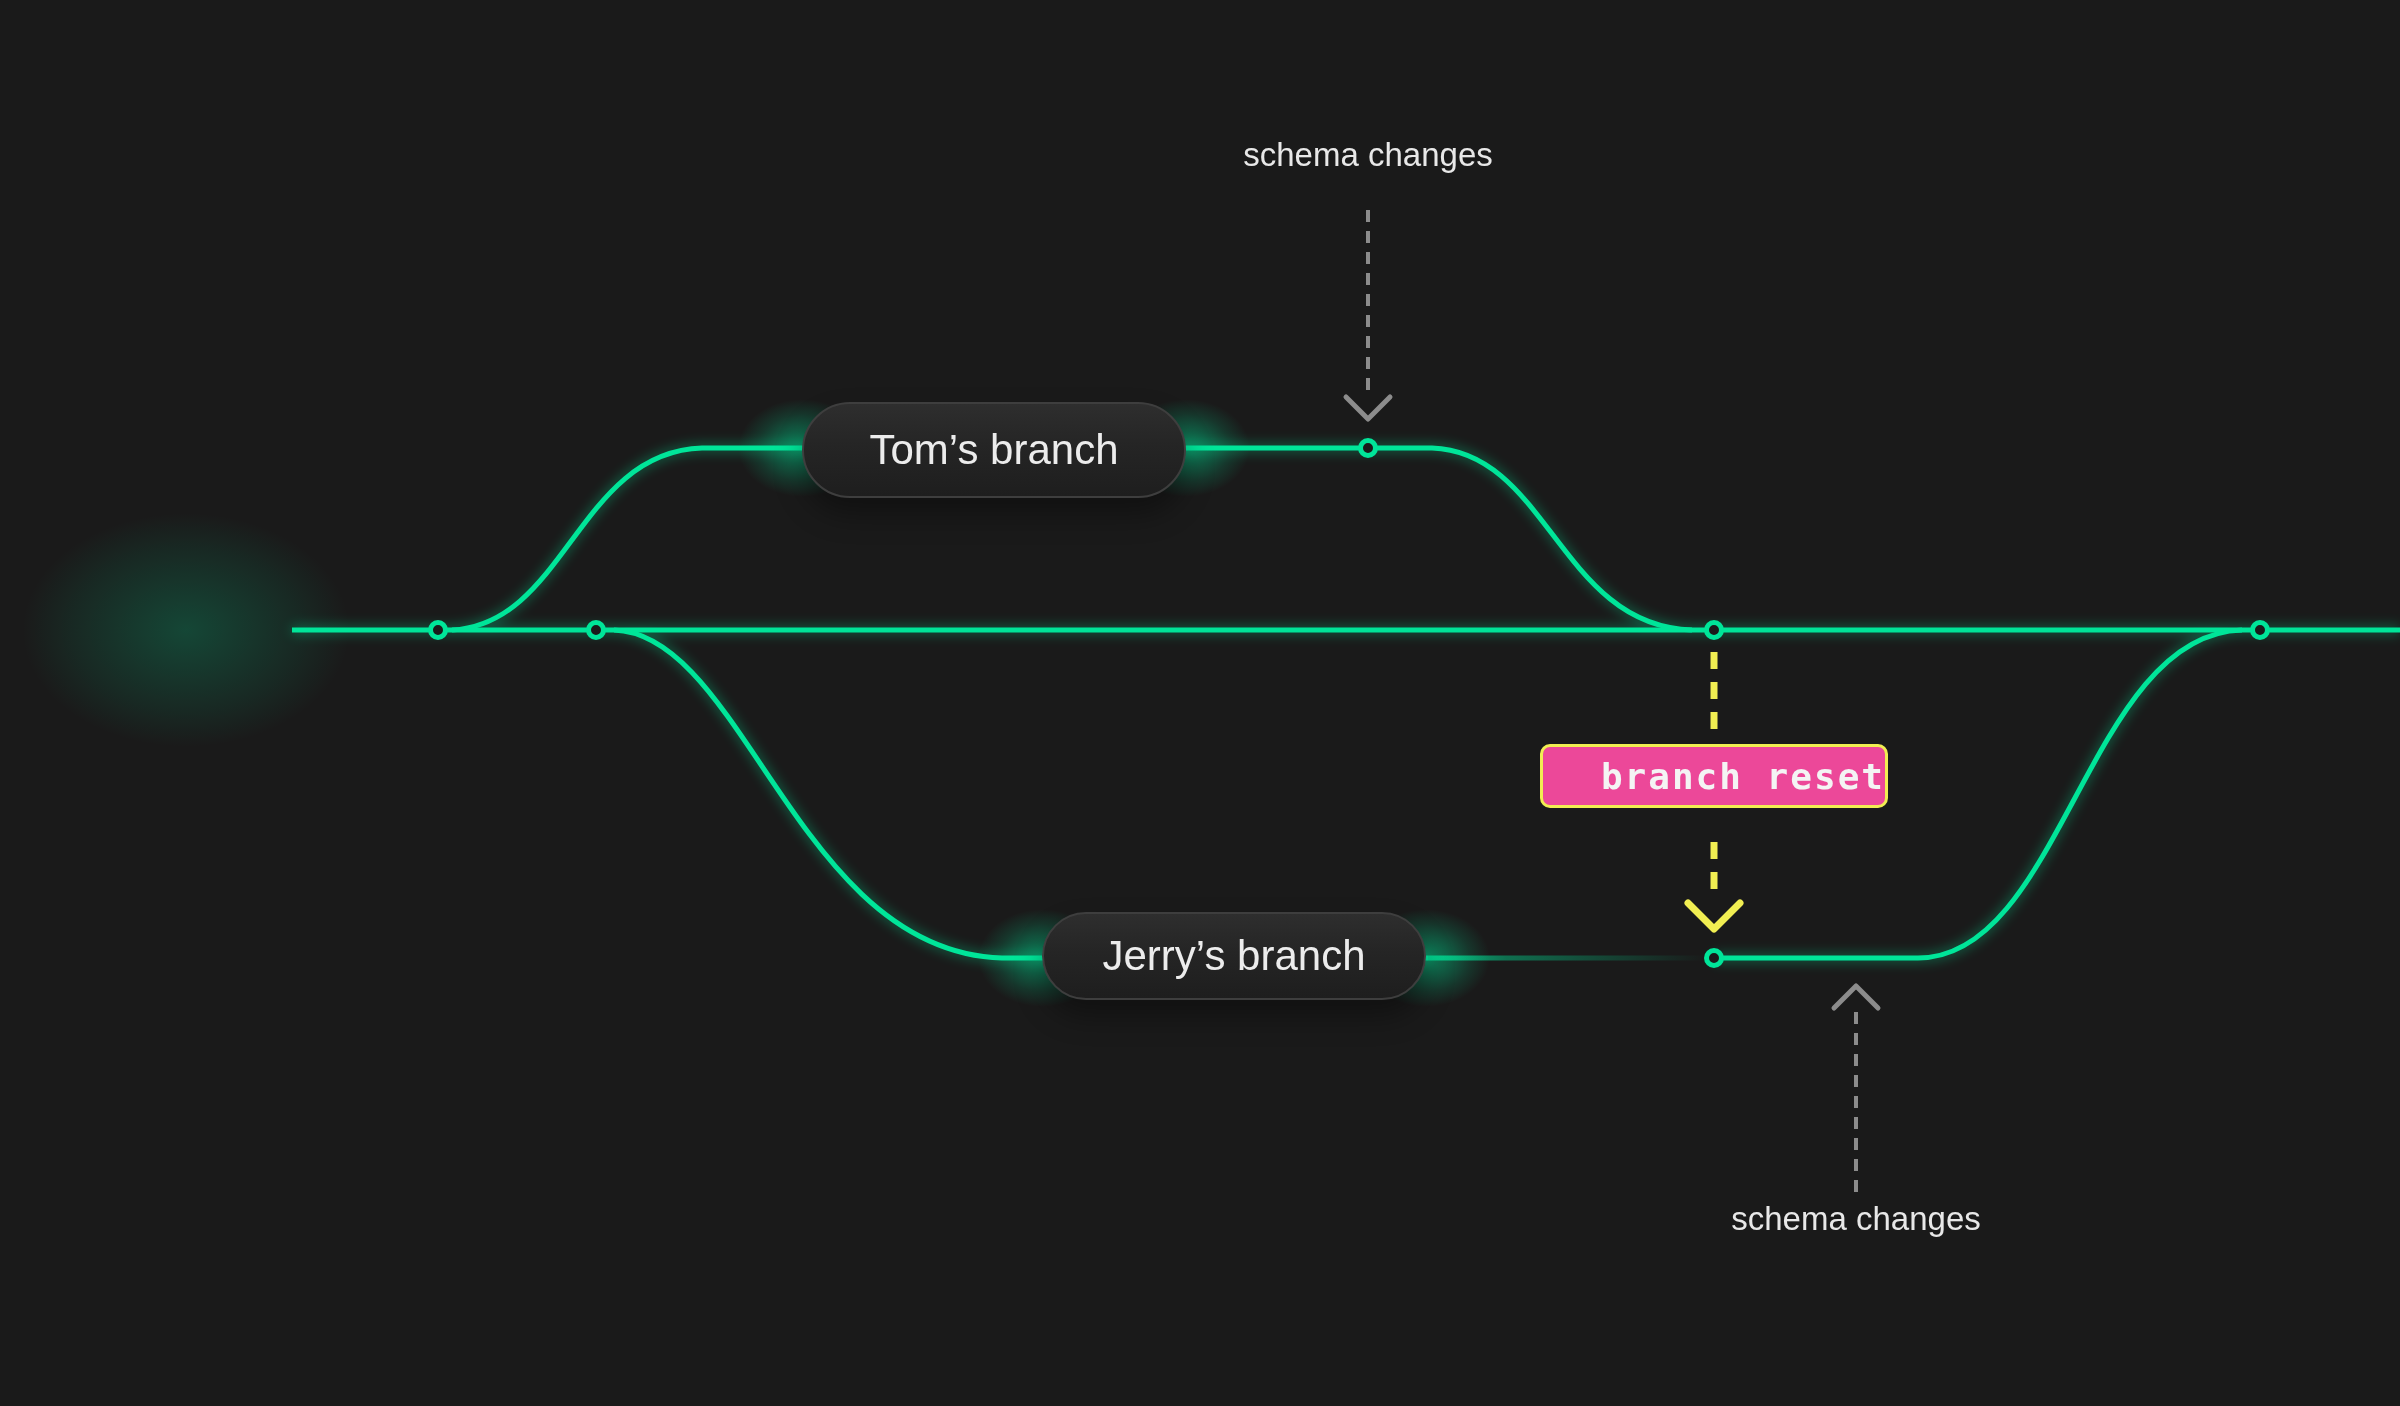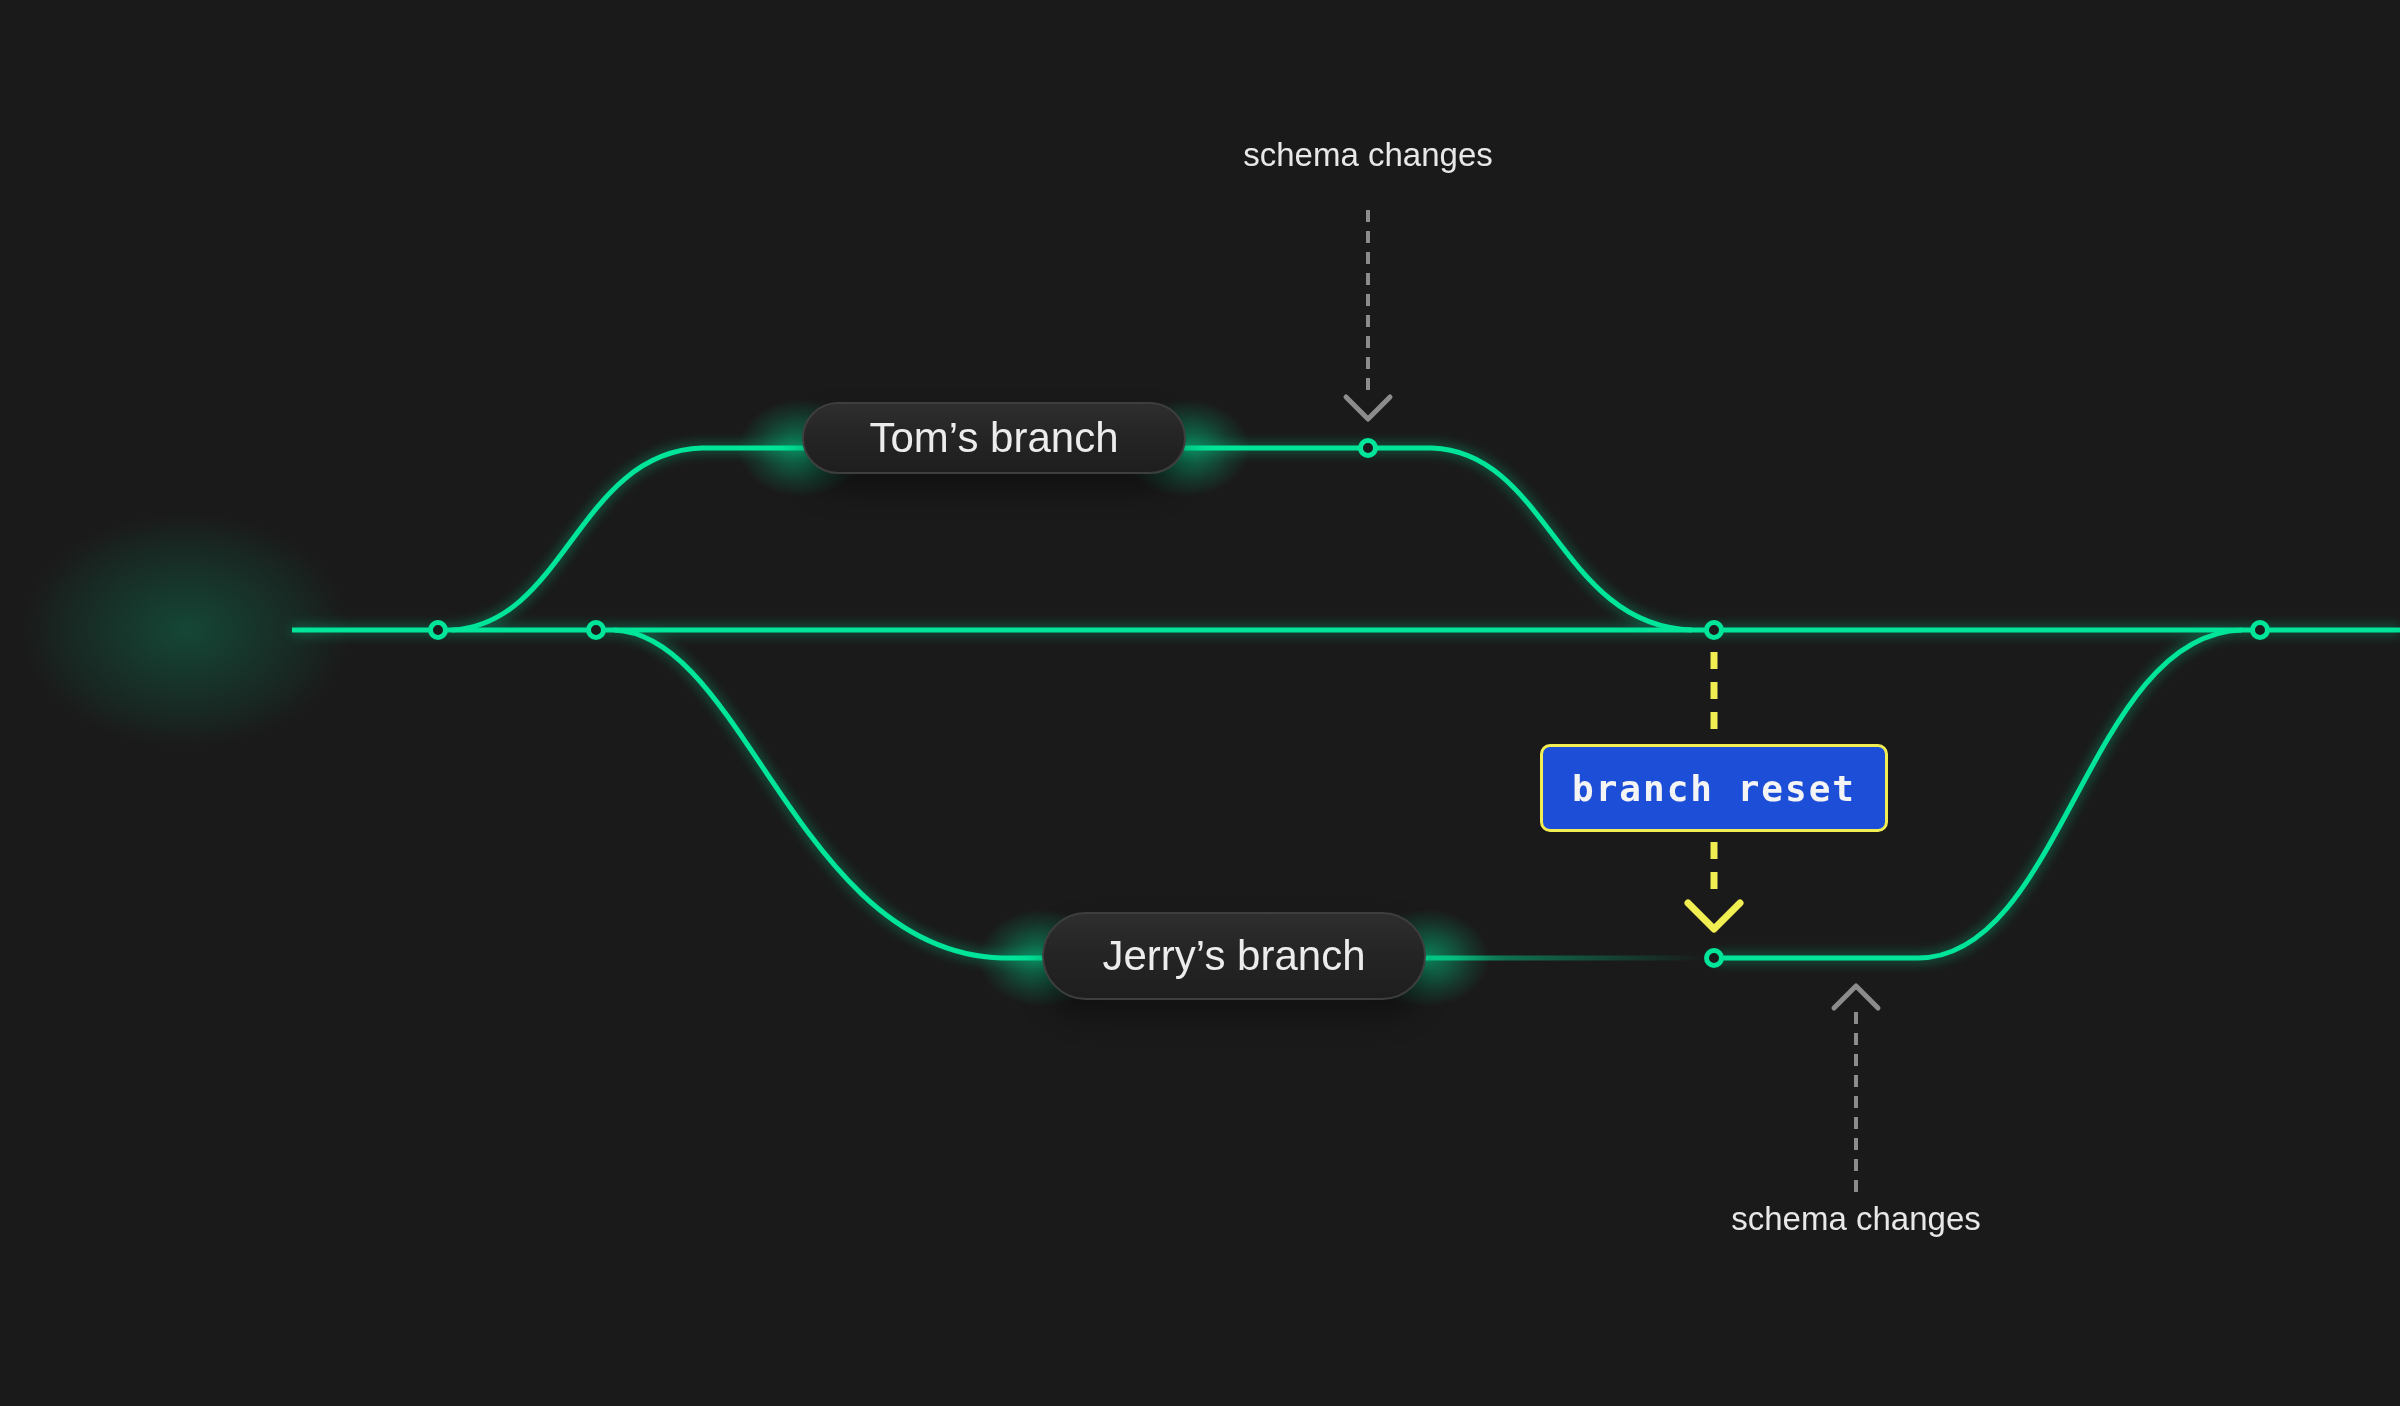--- a/index.html
+++ b/index.html
@@ -62,28 +62,28 @@
       #151b18;
     border: 2px solid #00cf8d;
     box-shadow: 0 0 34px rgba(0,229,153,0.22), 0 0 90px rgba(0,229,153,0.10);
     color: #f5f5f5;
   }
   .reset-box {
     position: absolute;
     left: 1540px;
     top: 744px;
     width: 348px;
-    height: 88px;
+    height: 64px;
     display: flex;
     align-items: center;
-    justify-content: center;
+    justify-content: flex-end;
     box-sizing: border-box;
     border: 3px solid #f1ee52;
     border-radius: 10px;
-    background: #1d4ed8;
+    background: #ec4899;
     color: #f4f4f4;
     font-family: "DejaVu Sans Mono", "Liberation Mono", monospace;
     font-size: 36px;
     font-weight: 600;
     letter-spacing: 2px;
     white-space: nowrap;
   }
   .anno {
     position: absolute;
     transform: translateX(-50%);
@@ -155,21 +155,21 @@
     </g>
   </svg>
 
   <div class="glowblob big" style="left:186px; top:630px;"></div>
   <div class="glowblob" style="left:802px;  top:448px;"></div>
   <div class="glowblob" style="left:1186px; top:448px;"></div>
   <div class="glowblob" style="left:1042px; top:958px;"></div>
   <div class="glowblob" style="left:1426px; top:958px;"></div>
 
 
-  <div class="pill dark" style="left:802px; top:402px; width:384px; height:72px;text-align:center;">
+  <div class="pill dark" style="left:802px; top:402px; width:384px; height:96px;text-align:center;">
     <span>Tom’s branch</span>
   </div>
 
   <div class="pill dark" style="left:1042px; top:912px; width:384px; height:88px;text-align:right;">
     <span>Jerry’s branch</span>
   </div>
 
   <div class="reset-box">
     <span>branch reset</span>
   </div>

